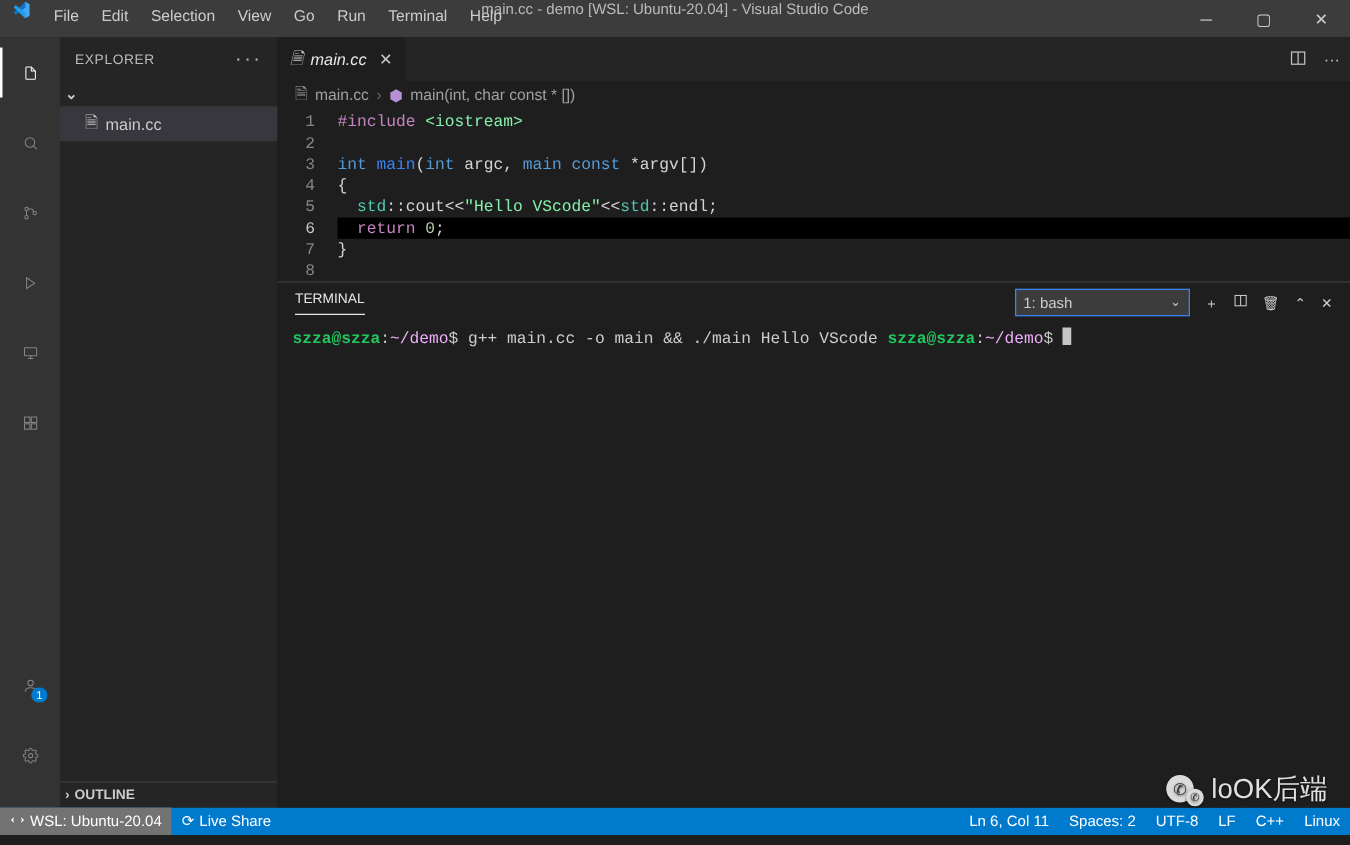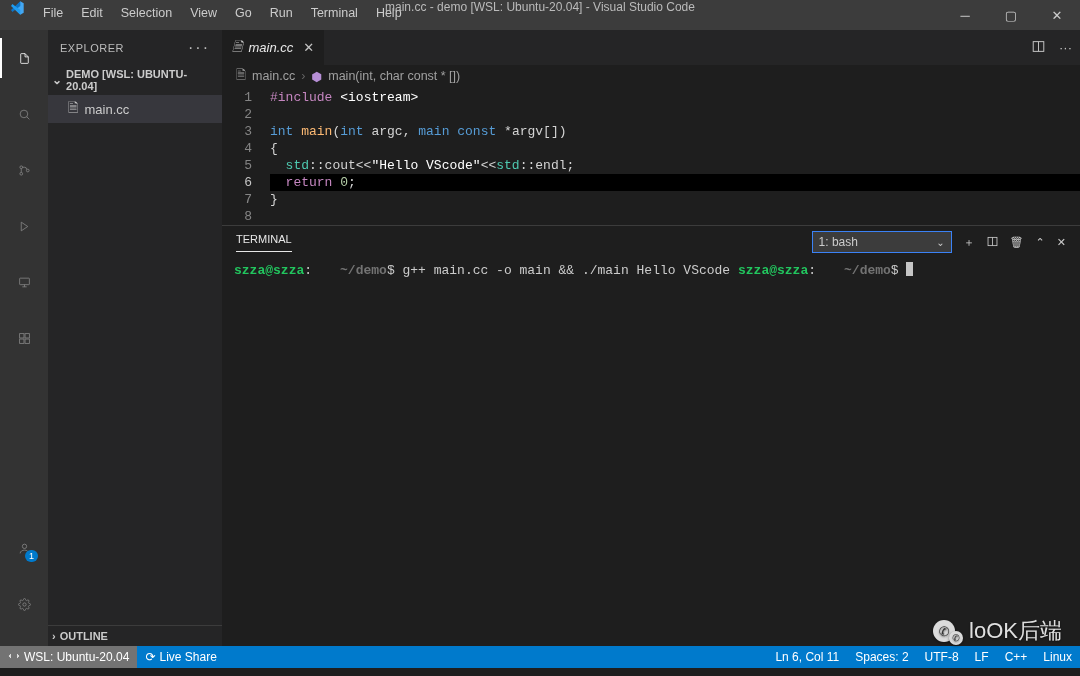--- a/index.html
+++ b/index.html
@@ -37,32 +37,32 @@
   .tab .tclose { color:#c5c5c5; font-style:normal; margin-left:4px;}
   .tabs .spacer { flex:1;}
   .tabs .taction { display:flex; align-items:center; padding:0 8px; color:#c5c5c5; gap:14px;}
   .breadcrumb { height:22px; display:flex; align-items:center; padding:0 14px; color:#a0a0a0; font-size:12.5px; gap:6px;}
   .breadcrumb .sep { color:#666;}
   .breadcrumb .cube { color:#b78fd6;}
   .code-area { display:flex; font-family:Consolas,"Courier New",monospace; font-size:13px; line-height:17px; padding-top:2px;}
   .gutter { width:48px; text-align:right; color:#858585; padding-right:18px;}
   .gutter .hl { color:#c6c6c6;}
   .code { flex:1; white-space:pre; color:#d4d4d4;}
-  .kw { color:#569cd6;} .fn{color:#fdba74;} .ty{color:#4ec9b0;} .str{color:#ffffff;} .num{color:#b5cea8;} .pn{color:#d4d4d4;} .cp{color:#c586c0;}
+  .kw { color:#569cd6;} .fn{color:#3b82f6;} .ty{color:#4ec9b0;} .str{color:#86efac;} .num{color:#b5cea8;} .pn{color:#d4d4d4;} .cp{color:#c586c0;}
   .code .line6 { background:#000000; display:inline-block; width:100%;}
   .panel { border-top:1px solid #3c3c3c; display:flex; flex-direction:column; background:#1e1e1e; flex:1; }
   .panel-tabs { height:32px; display:flex; align-items:center; padding:0 14px; color:#888; font-size:11px;}
   .panel-tabs .ptab { padding:0 0; margin-right:20px;}
   .panel-tabs .ptab.active { color:#e7e7e7; border-bottom:1px solid #e7e7e7; padding-bottom:6px;}
   .panel-tabs .spacer { flex:1;}
   .tsel { background:#3c3c3c; color:#ccc; padding:3px 6px; width:140px; display:flex; align-items:center; font-size:12px; border:1px solid #3b82f6;}
   .tsel .v { margin-left:auto; font-size:10px;}
   .pacts { display:flex; gap:12px; margin-left:12px; color:#ccc; align-items:center;}
   .term-body { flex:1; font-family:Consolas,"Courier New",monospace; font-size:13px; line-height:17px; padding:4px 12px; color:#ccc;}
-  .tg { color:#22c55e; font-weight:bold;} .tw{color:#ccc;} .tb{color:#737373; font-weight:bold;margin-left:28px;}
+  .tg { color:#22c55e; font-weight:bold;} .tw{color:#ccc;} .tb{color:#f0abfc; font-weight:normal;}
   .cursor { display:inline-block; width:7px; height:14px; background:#c5c5c5; vertical-align:-2px;}
   .statusbar { height:22px; background:#007acc; color:#fff; display:flex; align-items:center; font-size:12px;}
   .statusbar .remote { background:#737373; height:100%; display:flex; align-items:center; padding:0 8px; gap:4px;}
   .statusbar .sitem { padding:0 8px; display:flex; align-items:center; gap:4px;}
   .statusbar .spacer { flex:1;}
   .watermark { position:absolute; right:18px; bottom:30px; display:flex; align-items:center; gap:6px; color:#eaeaea; font-size:22px; opacity:.95; pointer-events:none; text-shadow:0 1px 2px rgba(0,0,0,.6);}
   .watermark .circ { width:22px; height:22px; border-radius:50%; background:#e6e6e6; display:inline-flex; align-items:center; justify-content:center; font-size:13px; color:#333; box-shadow:0 1px 3px rgba(0,0,0,.5);}
   .watermark .circ.sm { width:14px; height:14px; font-size:9px; position:relative; margin-left:-12px; margin-top:14px;}
   svg { width:1em; height:1em; }
 </style>
@@ -153,21 +153,20 @@
     <div style="height:6px"></div>
   </div>
 
   <div class="sidebar">
     <div class="sidebar-header">
       <span>EXPLORER</span>
       <span class="dots">···</span>
     </div>
     <div class="folder-row">
       <span class="chev">⌄</span>
-      <span>DEMO [WSL: UBUNTU-20.04]</span>
     </div>
     <div class="file-row active">
       <span class="ficon">🗎</span>
       <span>main.cc</span>
     </div>
     <div class="outline-row">
       <span class="chev">›</span>
       <span>OUTLINE</span>
     </div>
   </div>

